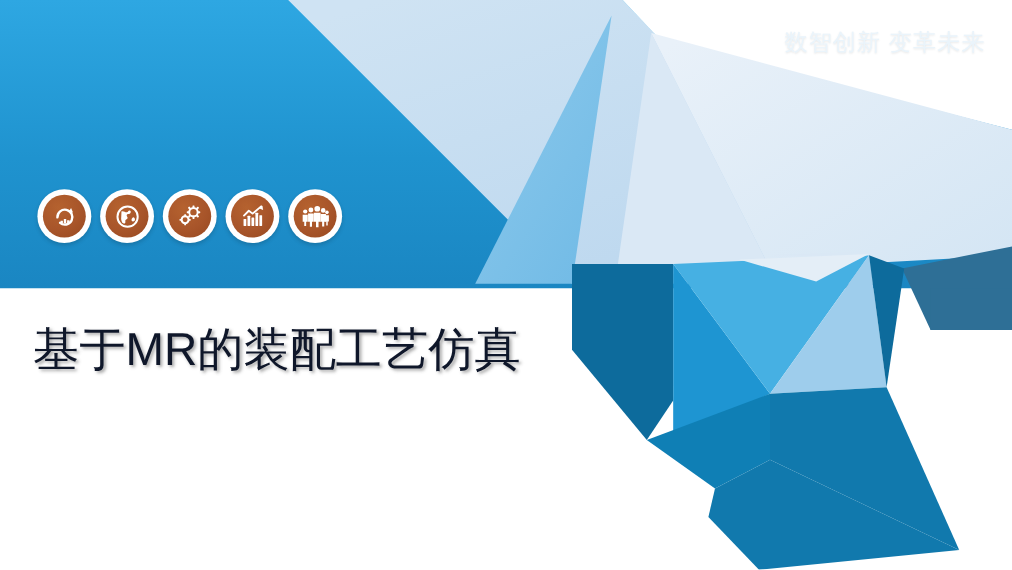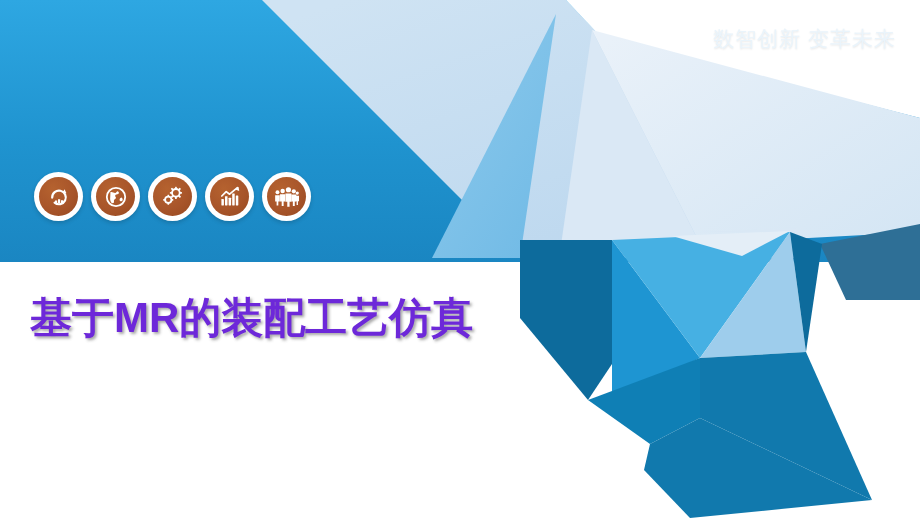--- a/index.html
+++ b/index.html
@@ -71,23 +71,23 @@
     justify-content: center;
   }
   .icon-badge svg { display: block; }
   
   .title {
     position: absolute;
     left: 30px;
     top: 295px;
     margin: 0;
     font-size: 42px;
-    font-weight: bold;
+    font-weight: normal;
     line-height: 1.08;
-    color: #6d28d9;
+    color: #0f172a;
     letter-spacing: 0px;
     white-space: nowrap;
     z-index: 7;
     text-shadow: 2px 2px 3px rgba(60,60,60,0.45);
   }
 </style>
 </head>
 <body>
 
 <div class="slide">

